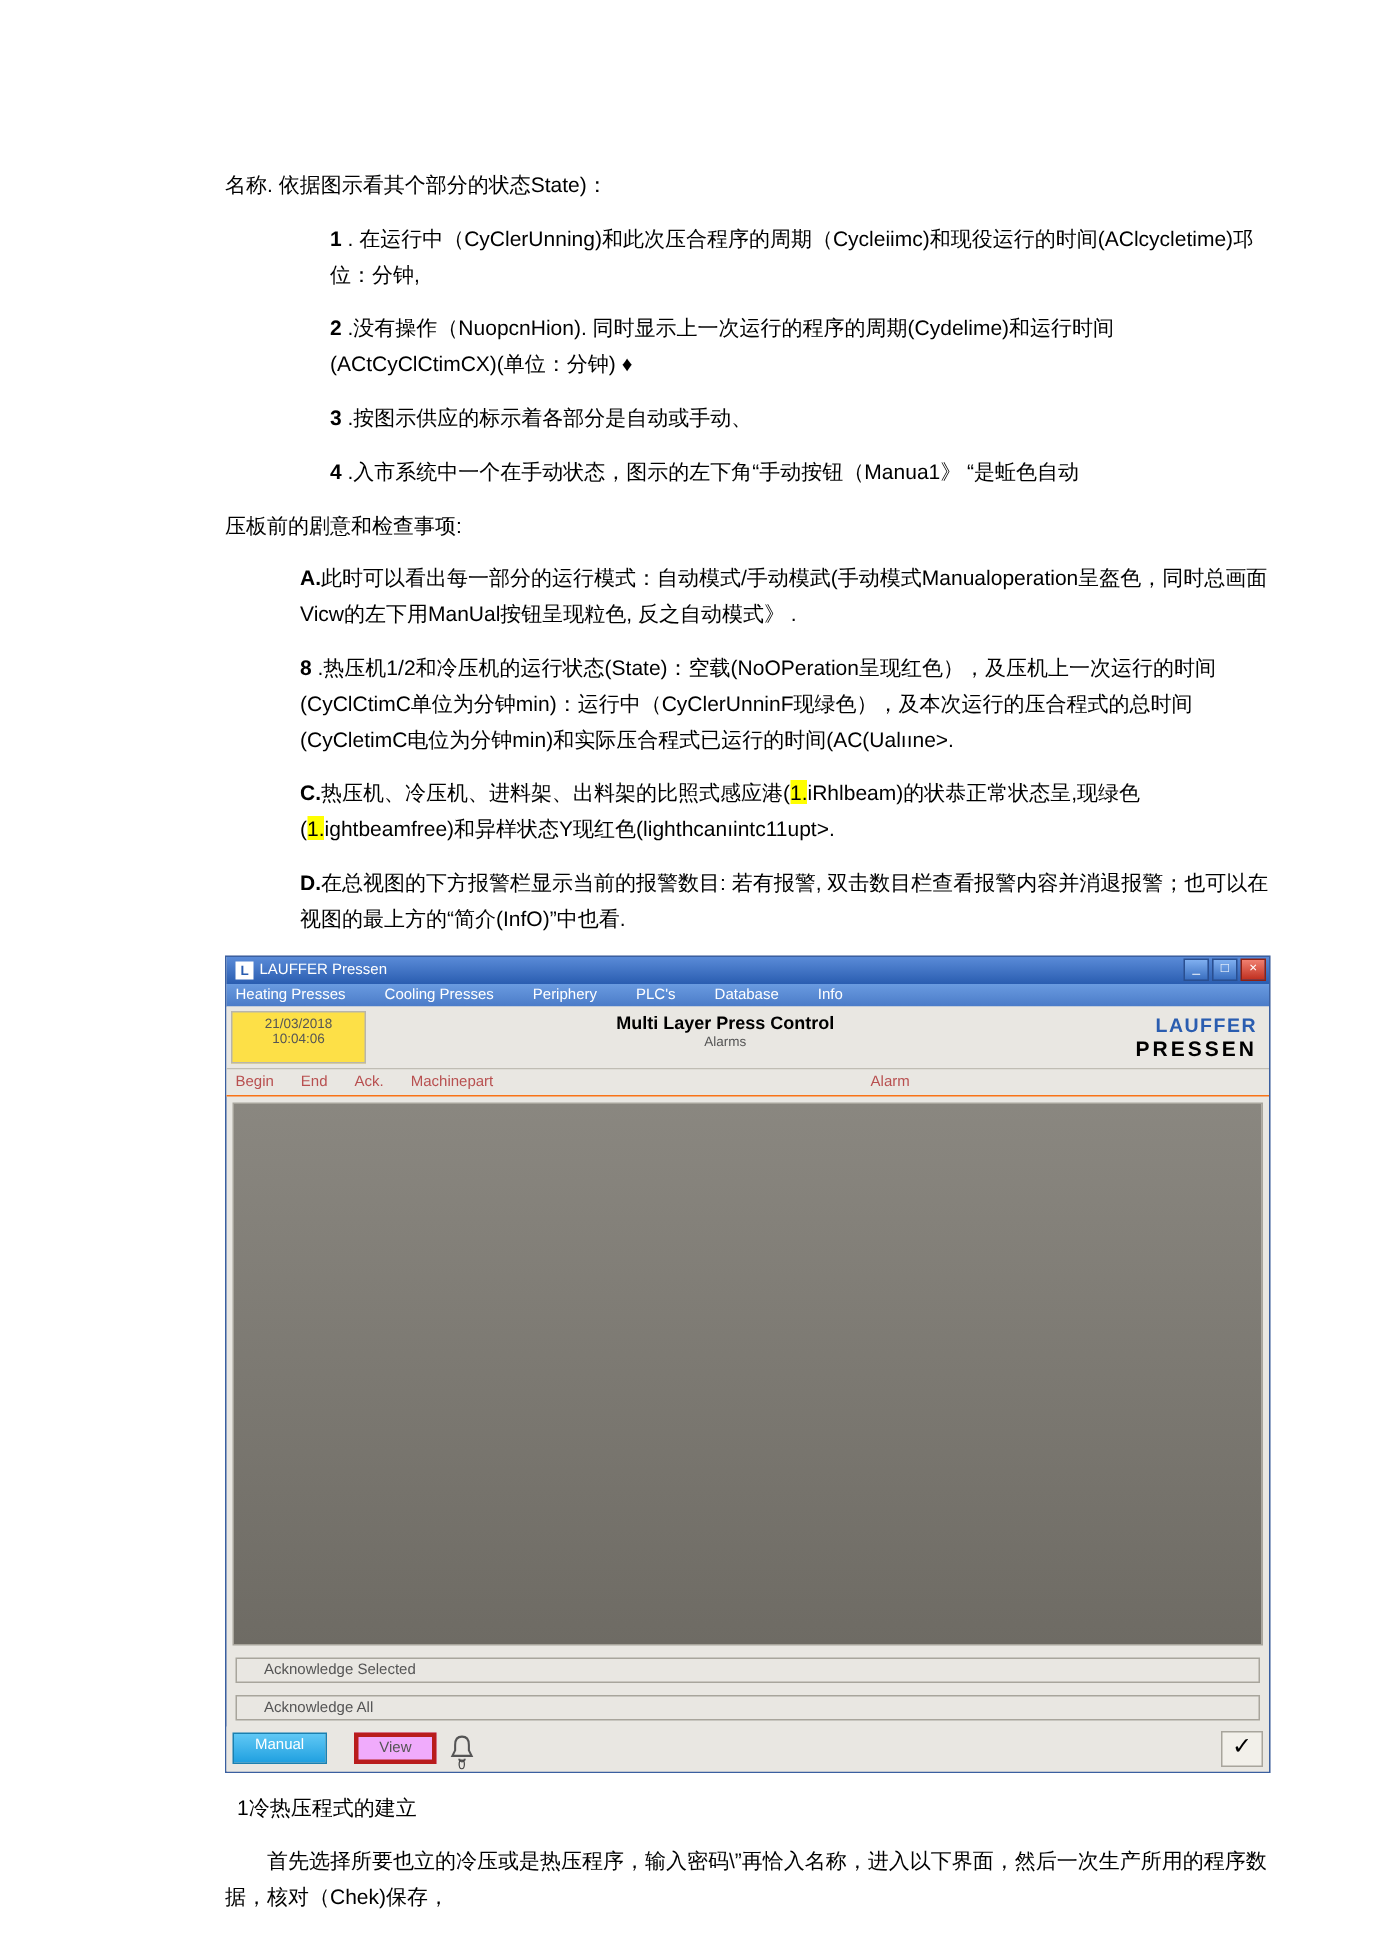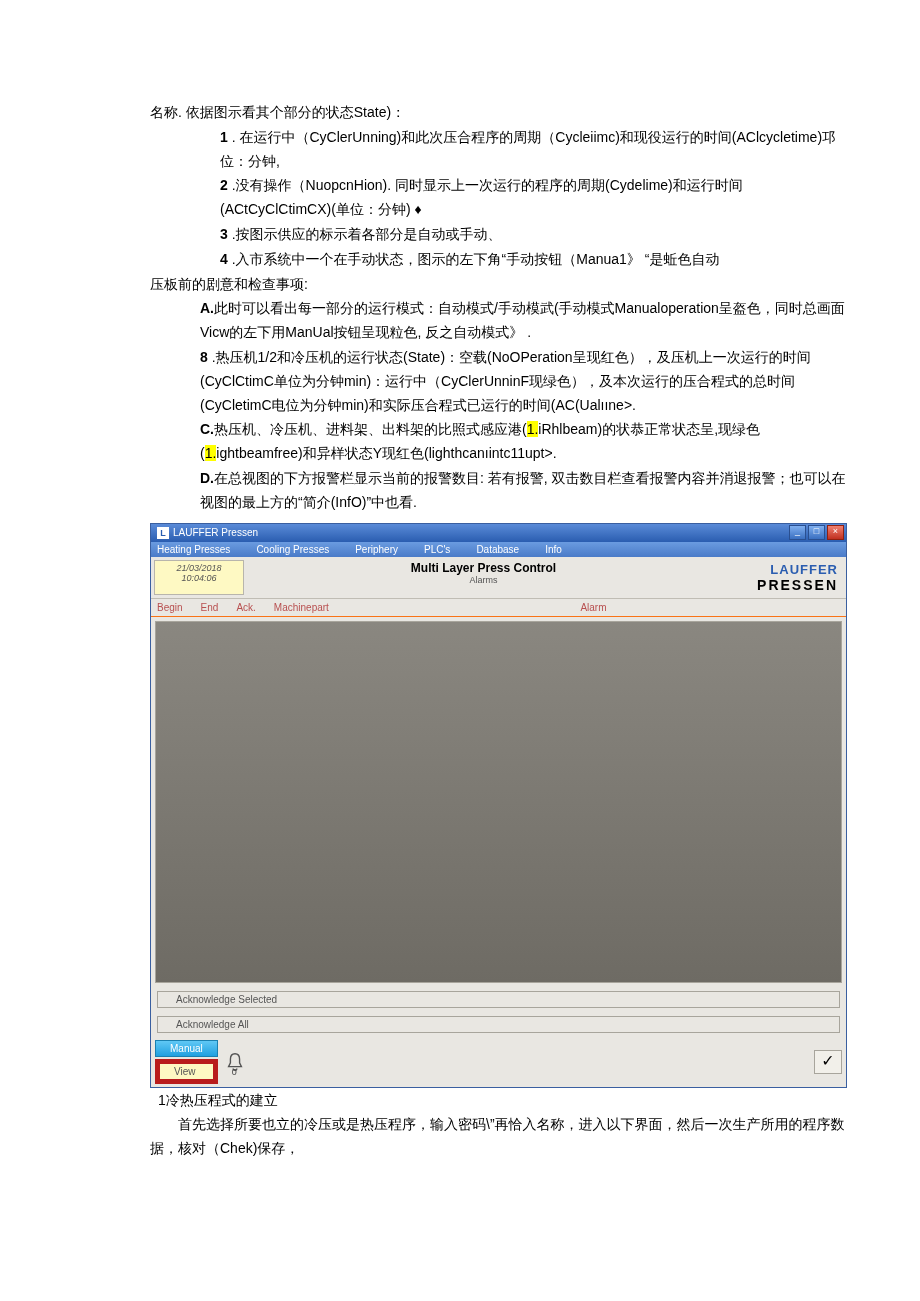--- a/index.html
+++ b/index.html
@@ -8,21 +8,21 @@
     background: #fff;
     font-family: "Microsoft YaHei", "SimSun", Arial, sans-serif;
     font-size: 14px;
     color: #000;
     width: 920px;
   }
   .page {
     padding: 100px 70px 100px 70px;
   }
   .para {
-    margin: 1px 0;
+    margin: 12px 0;
     line-height: 1.7;
   }
   .indent0 { padding-left: 80px; }
   .indent1 { padding-left: 150px; }
   .indent3 { padding-left: 130px; }
   .hl { background: #ffff00; }
   b { font-weight: bold; }
 
   
   .app-window {
@@ -67,27 +67,26 @@
   .menuitem { }
   .header-row {
     display:flex;
     align-items:stretch;
     background:#e9e7e2;
     border-bottom:1px solid #c0bdb4;
   }
   .datebox {
     width:80px;
     border:1px solid #b8b5ac;
-    background:#fef9c3;
+    background:#fde047;
     margin:3px;
     padding:2px 4px;
     font-size:9px;
     color:#555;
     text-align:center;
-    font-style:italic;
   }
   .title-center {
     flex:1;
     text-align:center;
     padding:4px 0 2px 0;
   }
   .title-main { font-weight:bold; font-size:12px; color:#000;}
   .title-sub { font-size:9px; color:#555;}
   .logo-right {
     width:110px;
@@ -126,34 +125,35 @@
     font-size:10px;
     color:#555;
   }
   .bottom-row {
     display:flex;
     align-items:center;
     background:#e9e7e2;
     padding:3px 4px;
     gap:6px;
   }
-  .stack-btns { display:flex; flex-direction:column; gap:2px; }
+  .stack-btns { display:flex; flex-direction:row; gap:2px; }
   .man-btn {
     background: linear-gradient(to bottom,#60c8f5,#20a0e0);
     border:1px solid #1a80b0;
     color:#fff;
     font-size:10px;
     padding:2px 14px;
   }
   .view-btn {
-    background:#fef9c3;
-    border:5px solid #b91c1c;
+    background:#f0abfc;
+    border:3px solid #b91c1c;
     color:#555;
     font-size:10px;
     padding:2px 14px;
+    margin-left:16px;
   }
   .bell {
     width:22px; height:22px; position:relative;
     color:#555;
   }
   .bell svg { width:22px; height:22px; }
   .bell .cnt { position:absolute; bottom:-4px; left:8px; font-size:9px; color:#444;}
   .spacer-flex { flex:1; }
   .check-btn {
     width:26px; height:22px;

